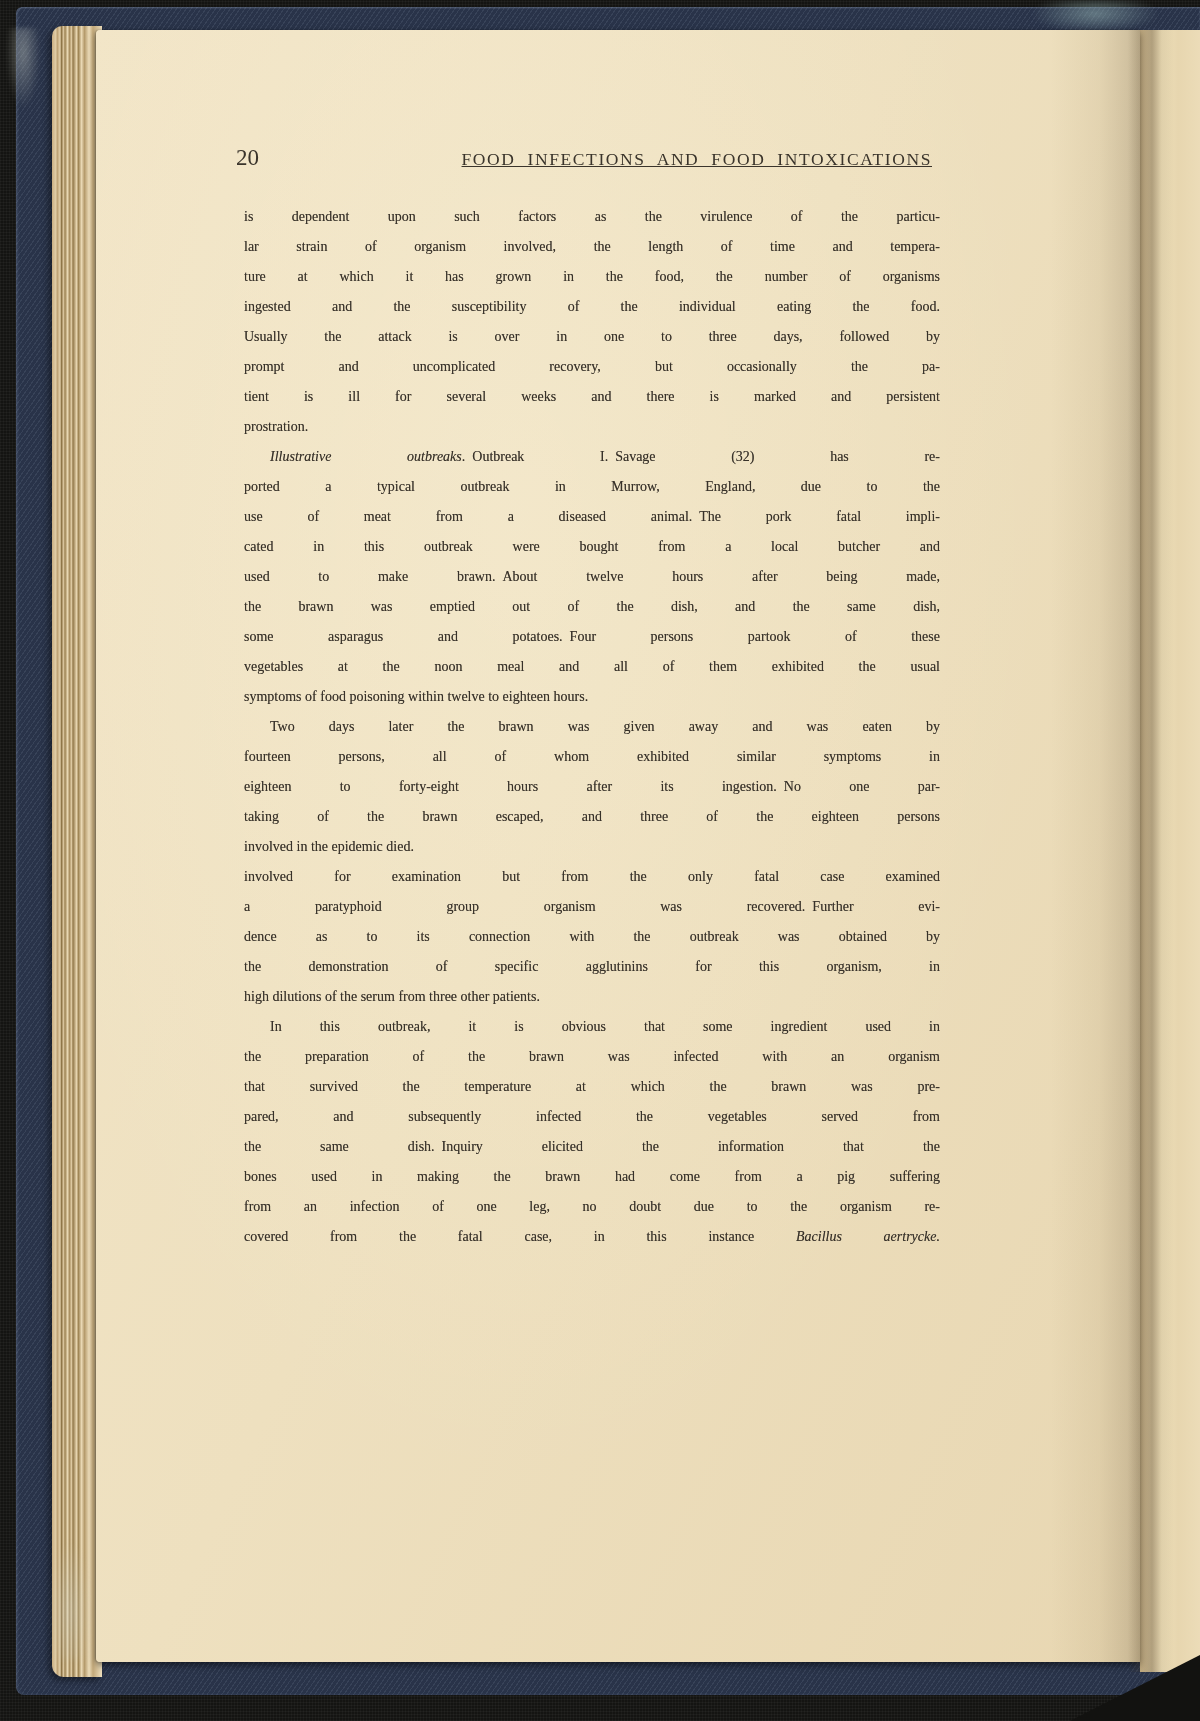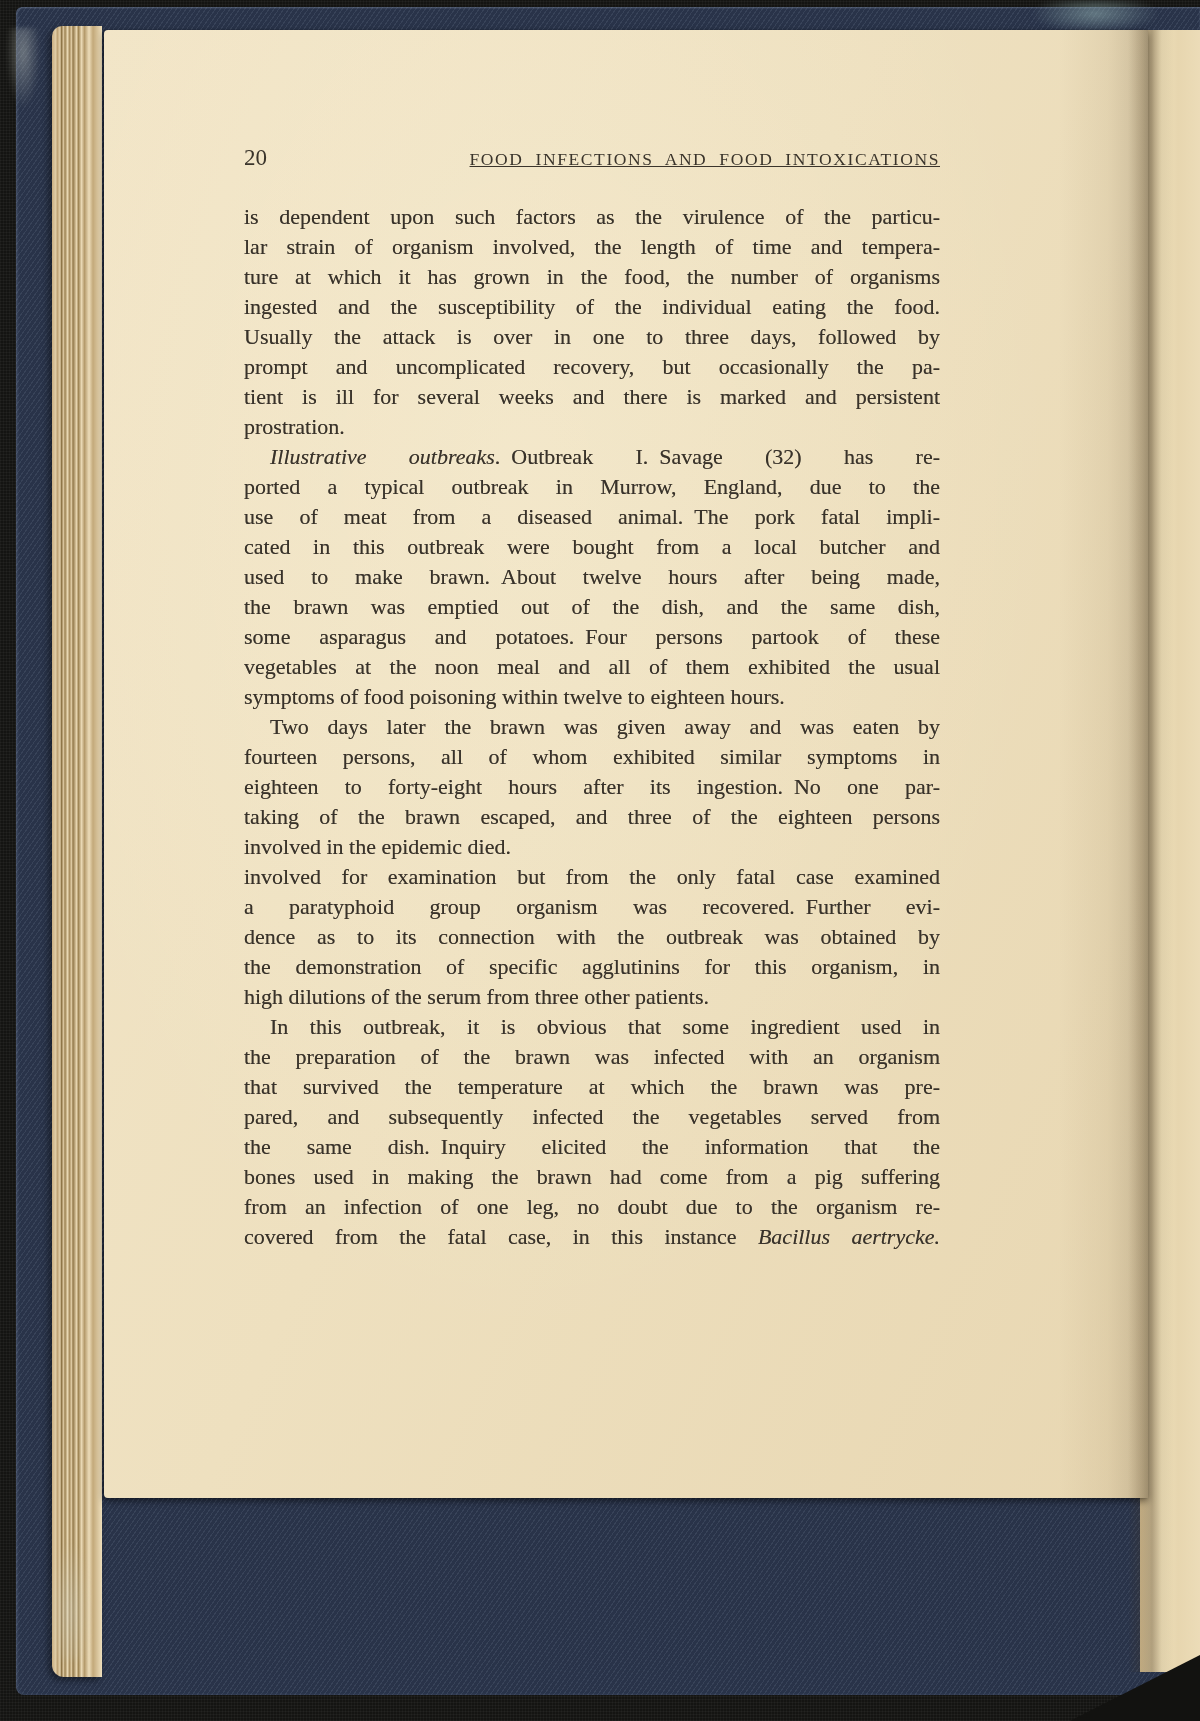--- a/index.html
+++ b/index.html
@@ -67,27 +67,26 @@
   .facing-page {
     position: absolute;
     left: 1140px; top: 30px; width: 60px; height: 1642px;
     background: linear-gradient(90deg,
       #d3bd92 0px, #e2d0a9 10px, #efe0ba 22px, #e7d6af 38px, #ecdcb8 100%);
   }
 
   
   .page {
     position: absolute;
-    left: 96px; top: 30px; width: 1044px; height: 1468px;
+    left: 96px; top: 30px; width: 1044px; height: 1632px;
     border-radius: 4px 0 0 4px;
     background:
       radial-gradient(ellipse at 40% 30%, rgba(255,250,230,0.25), rgba(255,250,230,0) 60%),
       linear-gradient(115deg, #f2e5c7 0%, #eee0bf 45%, #e8d7b2 100%);
     box-shadow: 0 3px 7px rgba(0,0,0,0.5), -1px 0 2px rgba(0,0,0,0.25);
-    margin-left: 8px;
   }
   
   .page::after {
     content: "";
     position: absolute;
     top: 0; right: 0; bottom: 0; width: 90px;
     background: linear-gradient(90deg,
       rgba(110,85,40,0) 0%, rgba(110,85,40,0.08) 55%,
       rgba(70,50,20,0.16) 85%, rgba(50,35,12,0.22) 100%);
     border-radius: 0;
@@ -123,23 +122,23 @@
     display: block;
     text-align: right;
     font-size: 17.5px; line-height: 30px;
     letter-spacing: 1.6px;
     word-spacing: 6px;
     text-decoration: underline;
   }
 
   .page-body {
     position: absolute;
-    left: 140px; top: 172px; width: 696px;
+    left: 148px; top: 172px; width: 696px;
     color: #38322a;
-    font-size: 22px;
+    font-size: 14px;
     text-shadow: 0 0 0.5px rgba(56,50,42,0.55);
   }
   .line {
     height: 30px;
     line-height: 30px;
     white-space: nowrap;
     text-align: justify;
     text-align-last: justify;
   }
   .line.last { text-align-last: left; }

